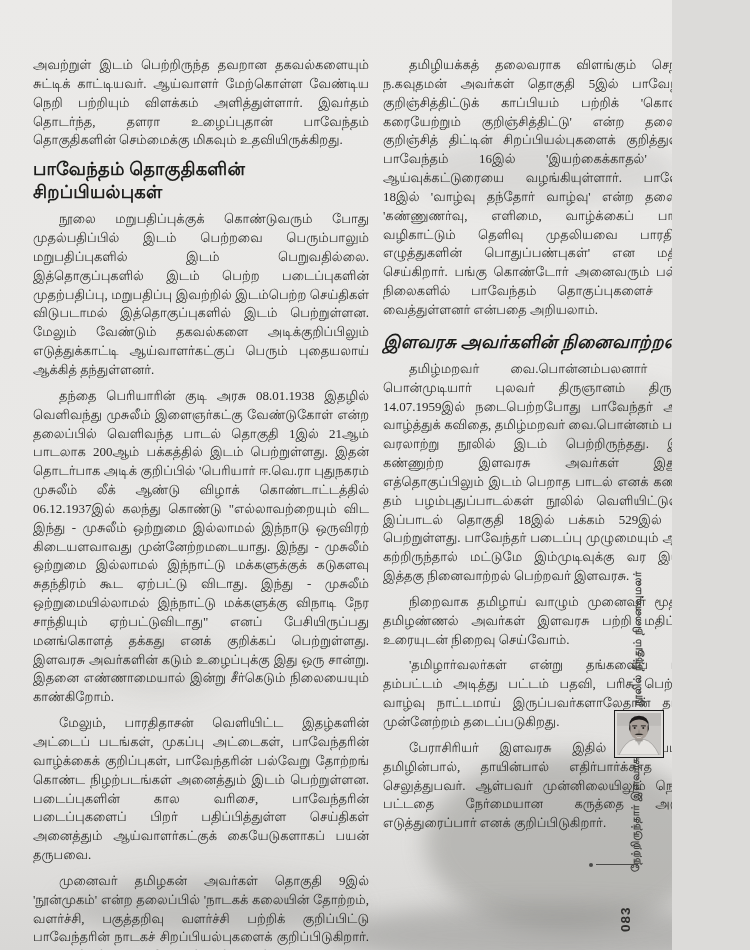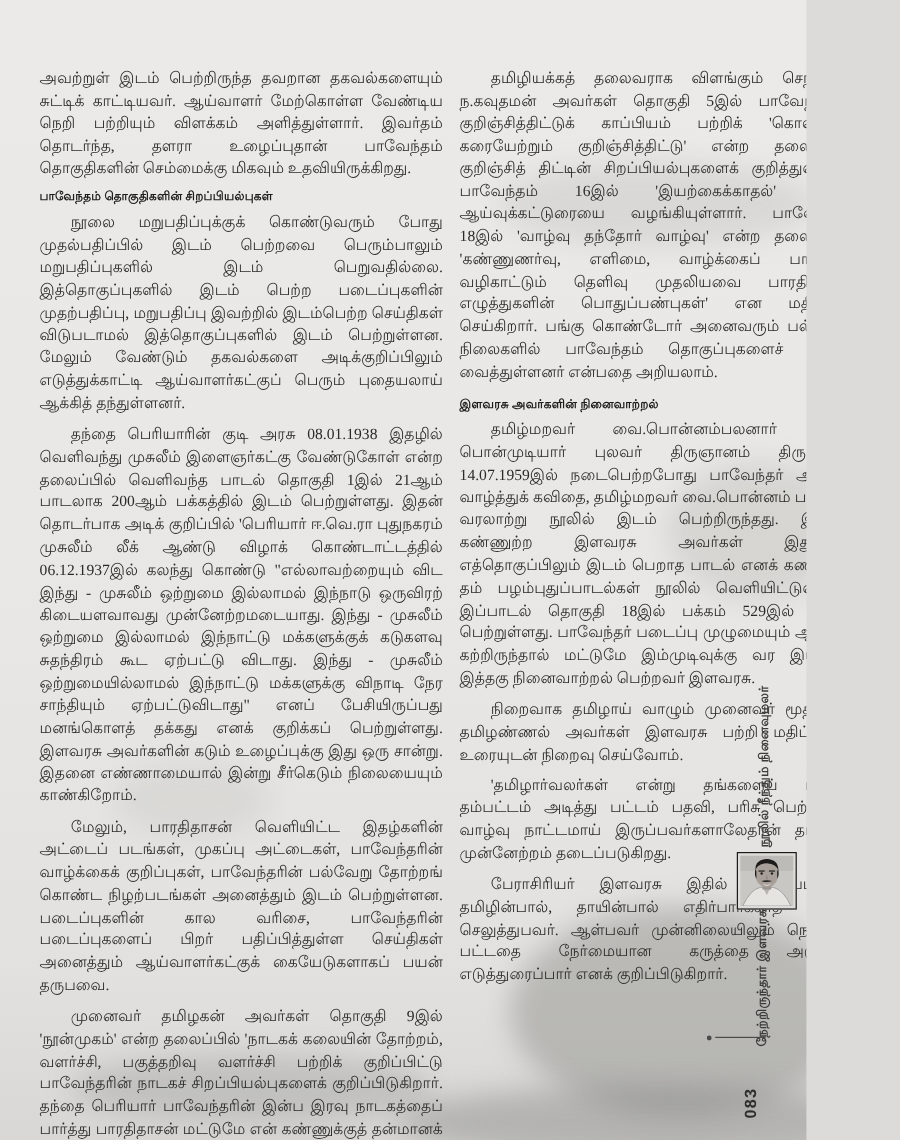--- a/index.html
+++ b/index.html
@@ -8,22 +8,22 @@
     position:relative; width:672px; height:950px; overflow:hidden;
     background:linear-gradient(180deg,#ebeae8 0%, #e8e7e5 55%, #e2e1df 85%, #d8d7d5 100%);
     font-family:"Liberation Serif","DejaVu Serif",serif;
     color:#2a2a27;
   }
   .columns { position:absolute; left:33px; top:56px; width:676px; display:flex; gap:14px; z-index:2; }
   .col-left  { width:336px; }
   .col-right { width:326px; }
   p { margin:0 0 7px 0; font-size:13px; line-height:1.45; text-align:justify; }
   p.indent { text-indent:26px; }
-  h3 { font-size:10px; font-weight:bold; margin:9px 0 5px 0; color:#1c1c1a; letter-spacing:0.2px; }
-  .col-right h3 { margin-top:12px; }
+  h3 { font-size:18px; font-weight:bold; margin:9px 0 5px 0; color:#1c1c1a; letter-spacing:0.2px; }
+  .col-right h3 { margin-top:12px;font-style:italic; }
 
   
   .strip { position:absolute; right:0; top:572px; width:62px; height:378px; z-index:3; }
   .vtext {
     position:absolute; writing-mode:vertical-rl; transform:rotate(180deg);
     font-family:"Liberation Sans","DejaVu Sans",sans-serif;
     font-weight:bold; font-size:10.5px; color:#3c3c3a; letter-spacing:0.4px;
     white-space:nowrap;
   }
   .vtitle-top { left:20px; top:6px;  height:128px; }

